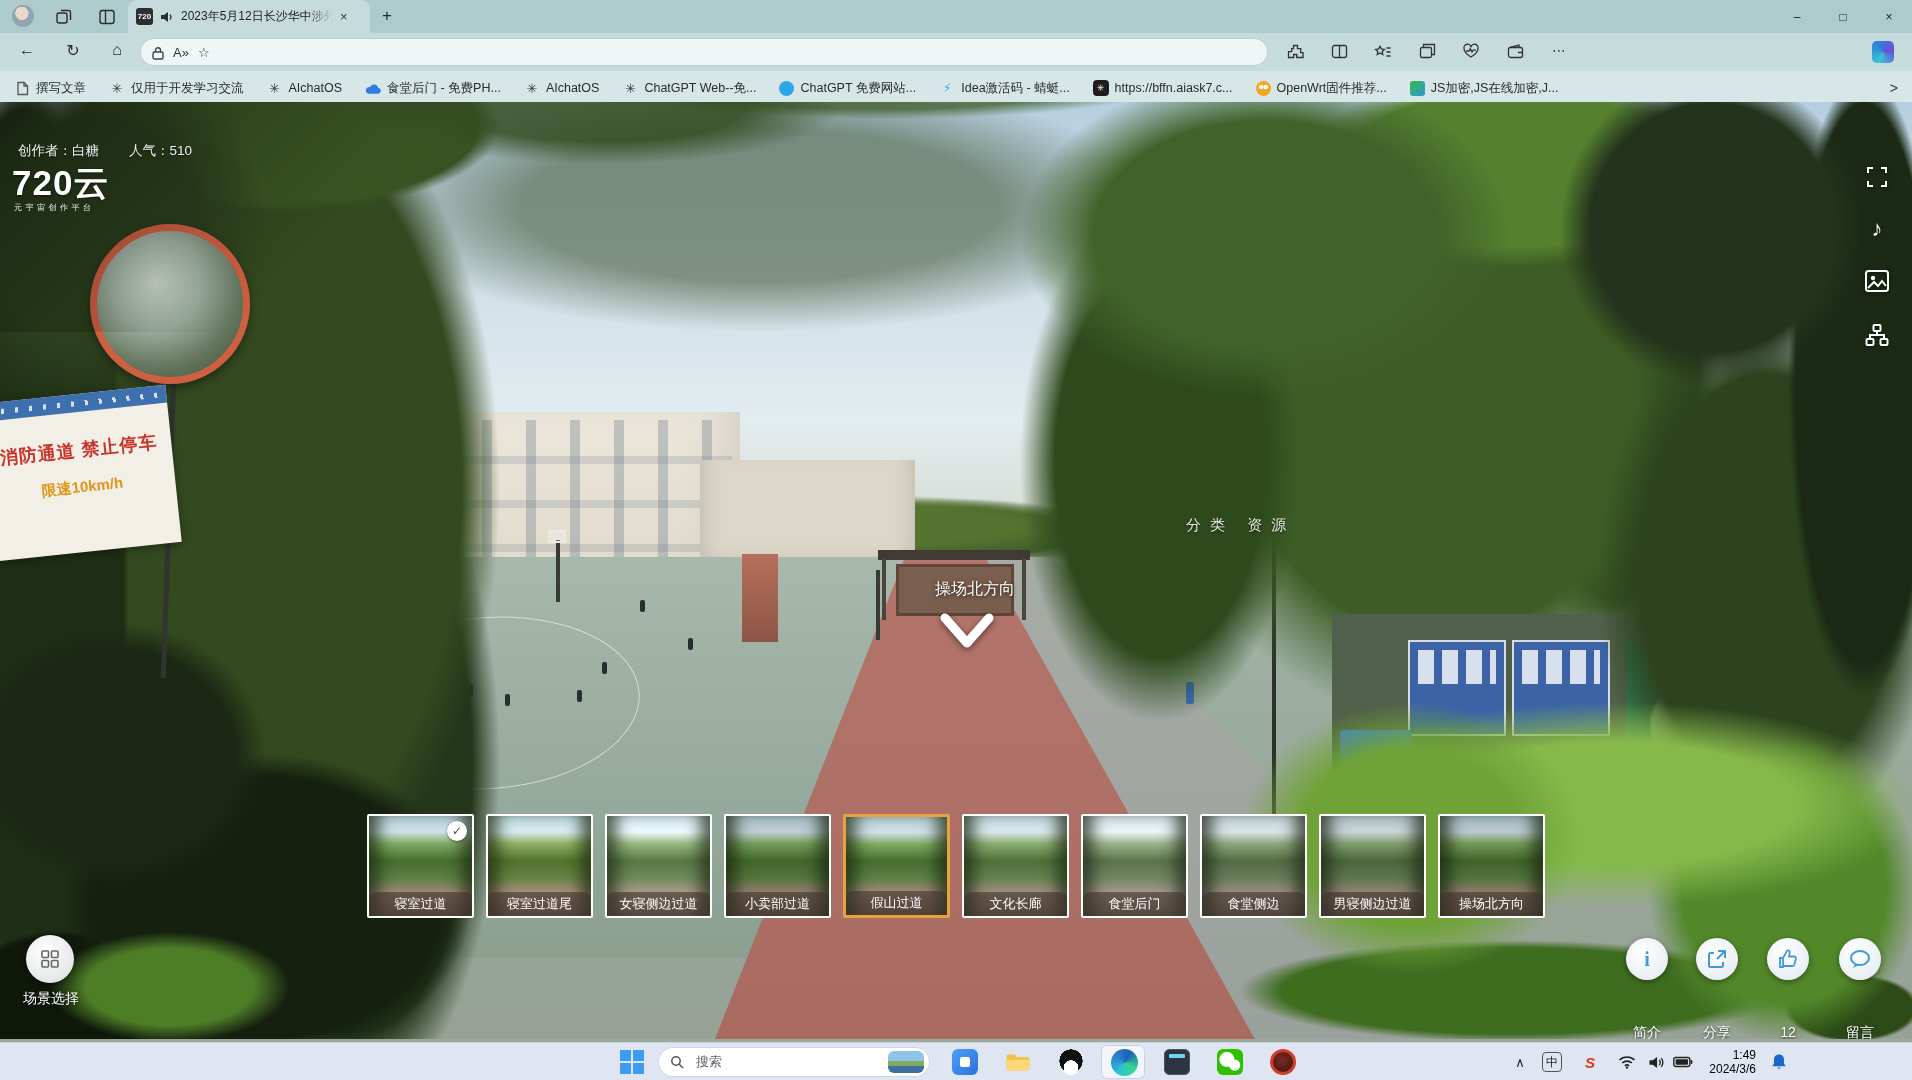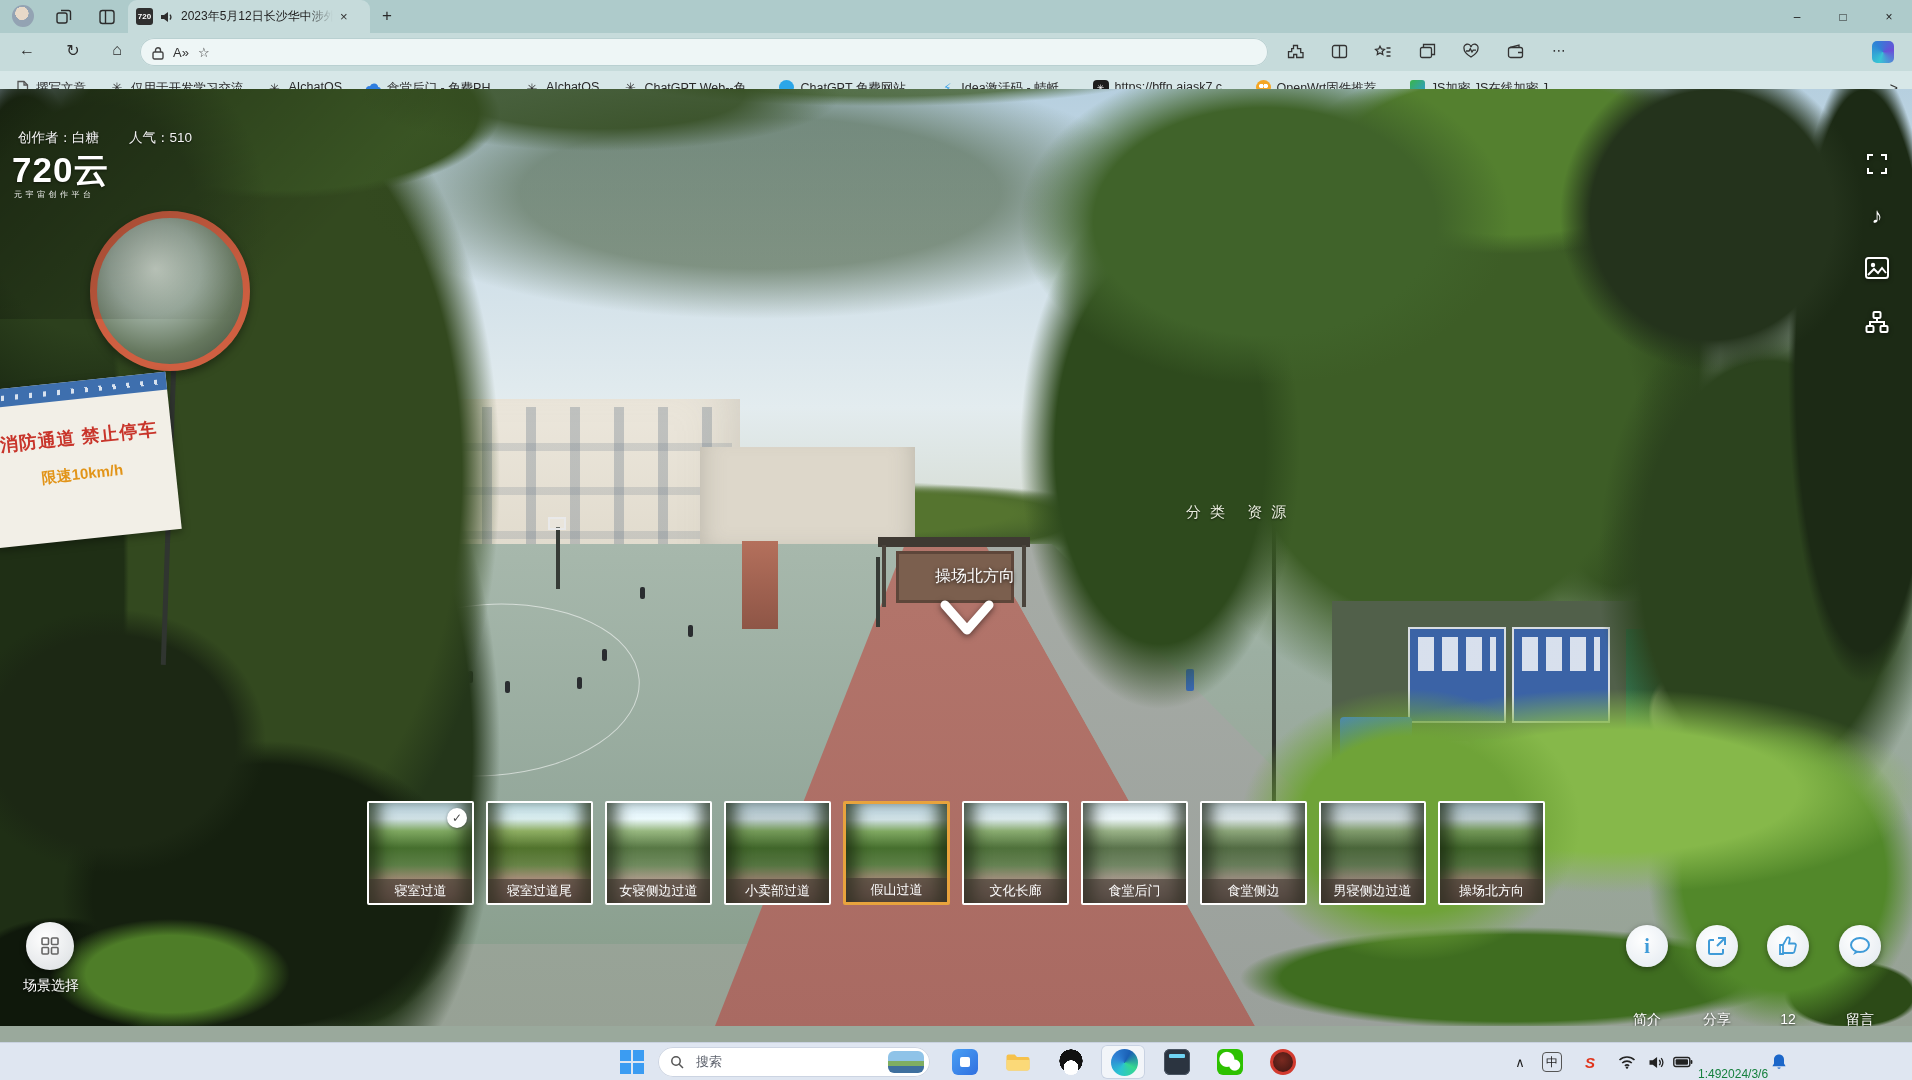--- a/index.html
+++ b/index.html
@@ -30,35 +30,35 @@
   #url { font-size:13px; color:#1d1d1d; flex:1 1 auto; white-space:nowrap; overflow:hidden; }
   .ab-right { font-size:13px; color:#333; }
   .nav-ico { position:absolute; top:9px; width:22px; height:20px; color:#333; font-size:14px; text-align:center; }
   .mini-svg { display:inline-block; vertical-align:middle; }
   #copilot-btn { position:absolute; left:1872px; top:8px; width:22px; height:22px; border-radius:5px;
     background:conic-gradient(from 200deg,#37c5d4,#2f82d6,#6a4fd8,#37c5d4); }
 
   
   #bookmarks { position:absolute; left:0; top:71px; width:1912px; height:34px; background:#d7e7e8;
     display:flex; align-items:center; padding:0 14px; gap:23px; }
-  .bm { display:flex; align-items:flex-start; gap:6px; font-size:12.5px; color:#2a2a2a; white-space:nowrap; }
+  .bm { display:flex; align-items:center; gap:6px; font-size:12.5px; color:#2a2a2a; white-space:nowrap; }
   .bmi { width:16px; height:16px; display:flex; align-items:center; justify-content:center; font-size:13px; flex:0 0 auto; }
   .i-doc { color:#555; }
   .i-openai { color:#333; }
   .i-openai-dark { background:#1d1d1d; color:#fff; border-radius:4px; font-size:9px; }
   .i-cloud { color:#2f7ee0; }
   .i-bird { background:#2ba6e8; border-radius:50%; width:15px; height:15px; }
   .i-dragonfly { color:#3aa0e8; font-weight:bold; font-size:12px; }
   .i-owl { background:#f5a623; border-radius:50%; width:15px; height:15px;
     background-image:radial-gradient(circle at 35% 40%,#fff 0 2px,transparent 2.5px),radial-gradient(circle at 65% 40%,#fff 0 2px,transparent 2.5px); }
   .i-js { background:linear-gradient(135deg,#39b54a,#2e9ad8); border-radius:3px; width:15px; height:15px; }
   #bm-overflow { margin-left:auto; font-size:14px; color:#333; }
 
   
-  #viewer { position:absolute; left:0; top:89px; width:1912px; height:937px; overflow:hidden;
+  #viewer { position:absolute; left:0; top:102px; width:1912px; height:937px; overflow:hidden;
     background:linear-gradient(180deg,#b6cfdf 0%,#cfdfe8 18%,#e3ecef 34%,#d8dfd8 44%,#aebdb0 52%,#9cafa2 60%,#9aa99c 72%,#97a195 100%);padding-left:39px; }
   #viewer .layer { position:absolute; }
   #treeline { left:260px; top:388px; width:860px; height:80px;
     background:radial-gradient(closest-side at 20% 50%,#4b672d 0 70%,transparent),radial-gradient(closest-side at 50% 45%,#55742f 0 75%,transparent),radial-gradient(closest-side at 80% 55%,#44602a 0 70%,transparent); }
   #building-left { left:308px; top:310px; width:432px; height:300px;
     background:linear-gradient(180deg,#ece7dc 0%,#e0dacc 55%,#cfc9bc 100%); box-shadow:inset 0 -40px 60px rgba(120,120,110,.3); }
   #building-left::after { content:""; position:absolute; inset:8px;
     background:repeating-linear-gradient(90deg,transparent 0 34px,rgba(110,125,140,.35) 34px 44px),
                repeating-linear-gradient(180deg,transparent 0 36px,rgba(110,125,140,.22) 36px 44px); }
   #building-far { left:700px; top:358px; width:215px; height:125px; background:#ddd7ca;
@@ -163,21 +163,21 @@
   .thumb:nth-child(2) .timg { filter:hue-rotate(-8deg) brightness(1.05); }
   .thumb:nth-child(3) .timg { filter:saturate(.7) brightness(1.12); }
   .thumb:nth-child(4) .timg { filter:brightness(.92); }
   .thumb:nth-child(6) .timg { filter:saturate(.8) brightness(1.04); }
   .thumb:nth-child(7) .timg { filter:saturate(.55) brightness(1.1); }
   .thumb:nth-child(8) .timg { filter:saturate(.6) brightness(1.02); }
   .thumb:nth-child(9) .timg { filter:saturate(.7) brightness(.95); }
   .thumb:nth-child(10) .timg { filter:brightness(.9); }
   .thumb:nth-child(11) .timg { filter:saturate(.75) brightness(.97); }
   .tlabel { position:absolute; left:0; right:0; bottom:0; height:24px; background:rgba(62,52,45,.6);
-    color:#fff; font-size:13px; display:flex; align-items:center; justify-content:center; white-space:nowrap; }
+    color:#fff; font-size:13px; display:flex; align-items:center; justify-content:center; white-space:nowrap;border-radius:7px; }
   .tcheck { position:absolute; right:5px; top:5px; width:20px; height:20px; border-radius:50%; background:#fff;
     color:#4a4a4a; font-size:12px; display:flex; align-items:center; justify-content:center; box-shadow:0 1px 3px rgba(0,0,0,.4); }
 
   
   #scene-select { left:26px; top:833px; width:48px; height:48px; border-radius:50%;
     background:radial-gradient(circle at 40% 35%,#ffffff,#d9dde0); display:flex; align-items:center; justify-content:center;
     box-shadow:0 2px 6px rgba(0,0,0,.45); }
   #scene-select-label { left:6px; top:888px; width:90px; text-align:center; color:#fff; font-size:14px;
     text-shadow:0 1px 3px rgba(0,0,0,.8); }
   .action { position:absolute; top:836px; width:42px; height:42px; border-radius:50%;
@@ -210,21 +210,21 @@
     background:radial-gradient(circle at 50% 72%,#fff 0 32%,transparent 33%),radial-gradient(circle at 50% 46%,#111 0 60%,transparent 61%); }
   .app-edge { width:27px; height:27px; border-radius:50%;
     background:conic-gradient(from 210deg,#2bc3d2,#2f82d6,#1a5fb4,#35d890,#2bc3d2); }
   .app-red { width:26px; height:26px; border-radius:50%; border:3px solid #d23b2f;
     background:radial-gradient(circle at 45% 40%,#7a2a20,#3a1511); }
   #edge-slot { position:absolute; left:1101px; top:2px; width:44px; height:34px; background:rgba(255,255,255,.6);
     border-radius:6px; box-shadow:inset 0 0 0 1px #c8d2e2; }
   .tray { position:absolute; top:0; height:38px; display:flex; align-items:center; justify-content:center; color:#1c1c1c; }
   #ime { width:20px; height:20px; border:1px solid #555; border-radius:4px; font-size:12px; }
   #sogou { color:#e0341b; font-weight:bold; font-size:15px; font-style:italic; }
-  #clock { flex-direction:row; align-items:flex-end; font-size:12px; line-height:14px; color:#15803d;justify-content:space-between; }
+  #clock { flex-direction:column; align-items:flex-end; font-size:12px; line-height:14px; color:#000000; }
 </style>
 </head>
 <body>
 
 <div id="screen">
 
   <div id="titlebar">
     <div class="avatar"></div>
     <div class="tb-icon" style="left:55px;">
       <svg class="mini-svg" width="18" height="18" viewBox="0 0 18 18" fill="none" stroke="#2c2c2c" stroke-width="1.4">

